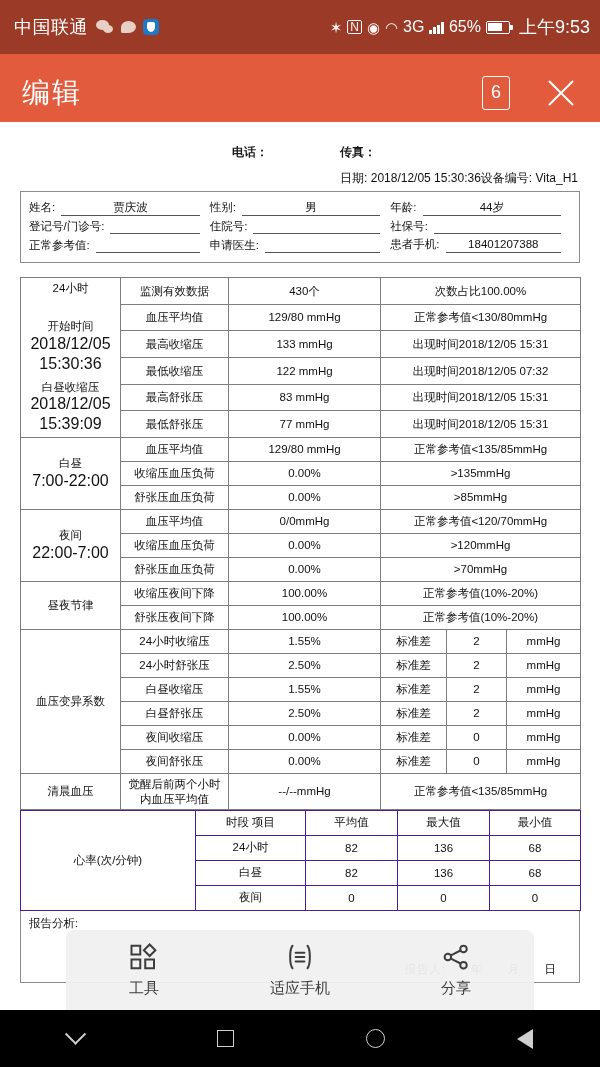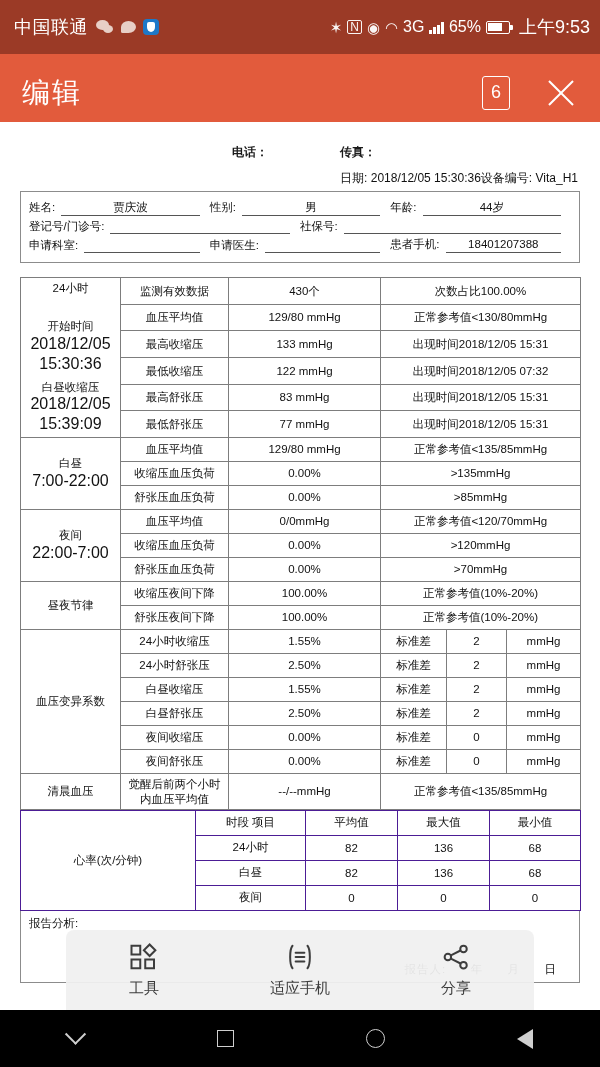--- a/index.html
+++ b/index.html
@@ -208,27 +208,31 @@
             <span class="p-label">年龄:</span>
             <span class="p-value">44岁</span>
           </span>
         </div>
         <div class="p-row">
           <span class="p-cell">
             <span class="p-label">登记号/门诊号:</span>
             <span class="p-value"></span>
           </span>
           <span class="p-cell">
+            <span class="p-label">住院号:</span>
+            <span class="p-value"></span>
+          </span>
+          <span class="p-cell">
             <span class="p-label">社保号:</span>
             <span class="p-value"></span>
           </span>
         </div>
         <div class="p-row">
           <span class="p-cell">
-            <span class="p-label">申请科室:</span>
+            <span class="p-label">正常参考值:</span>
             <span class="p-value"></span>
           </span>
           <span class="p-cell">
             <span class="p-label">申请医生:</span>
             <span class="p-value"></span>
           </span>
           <span class="p-cell">
             <span class="p-label">患者手机:</span>
             <span class="p-value">18401207388</span>
           </span>

